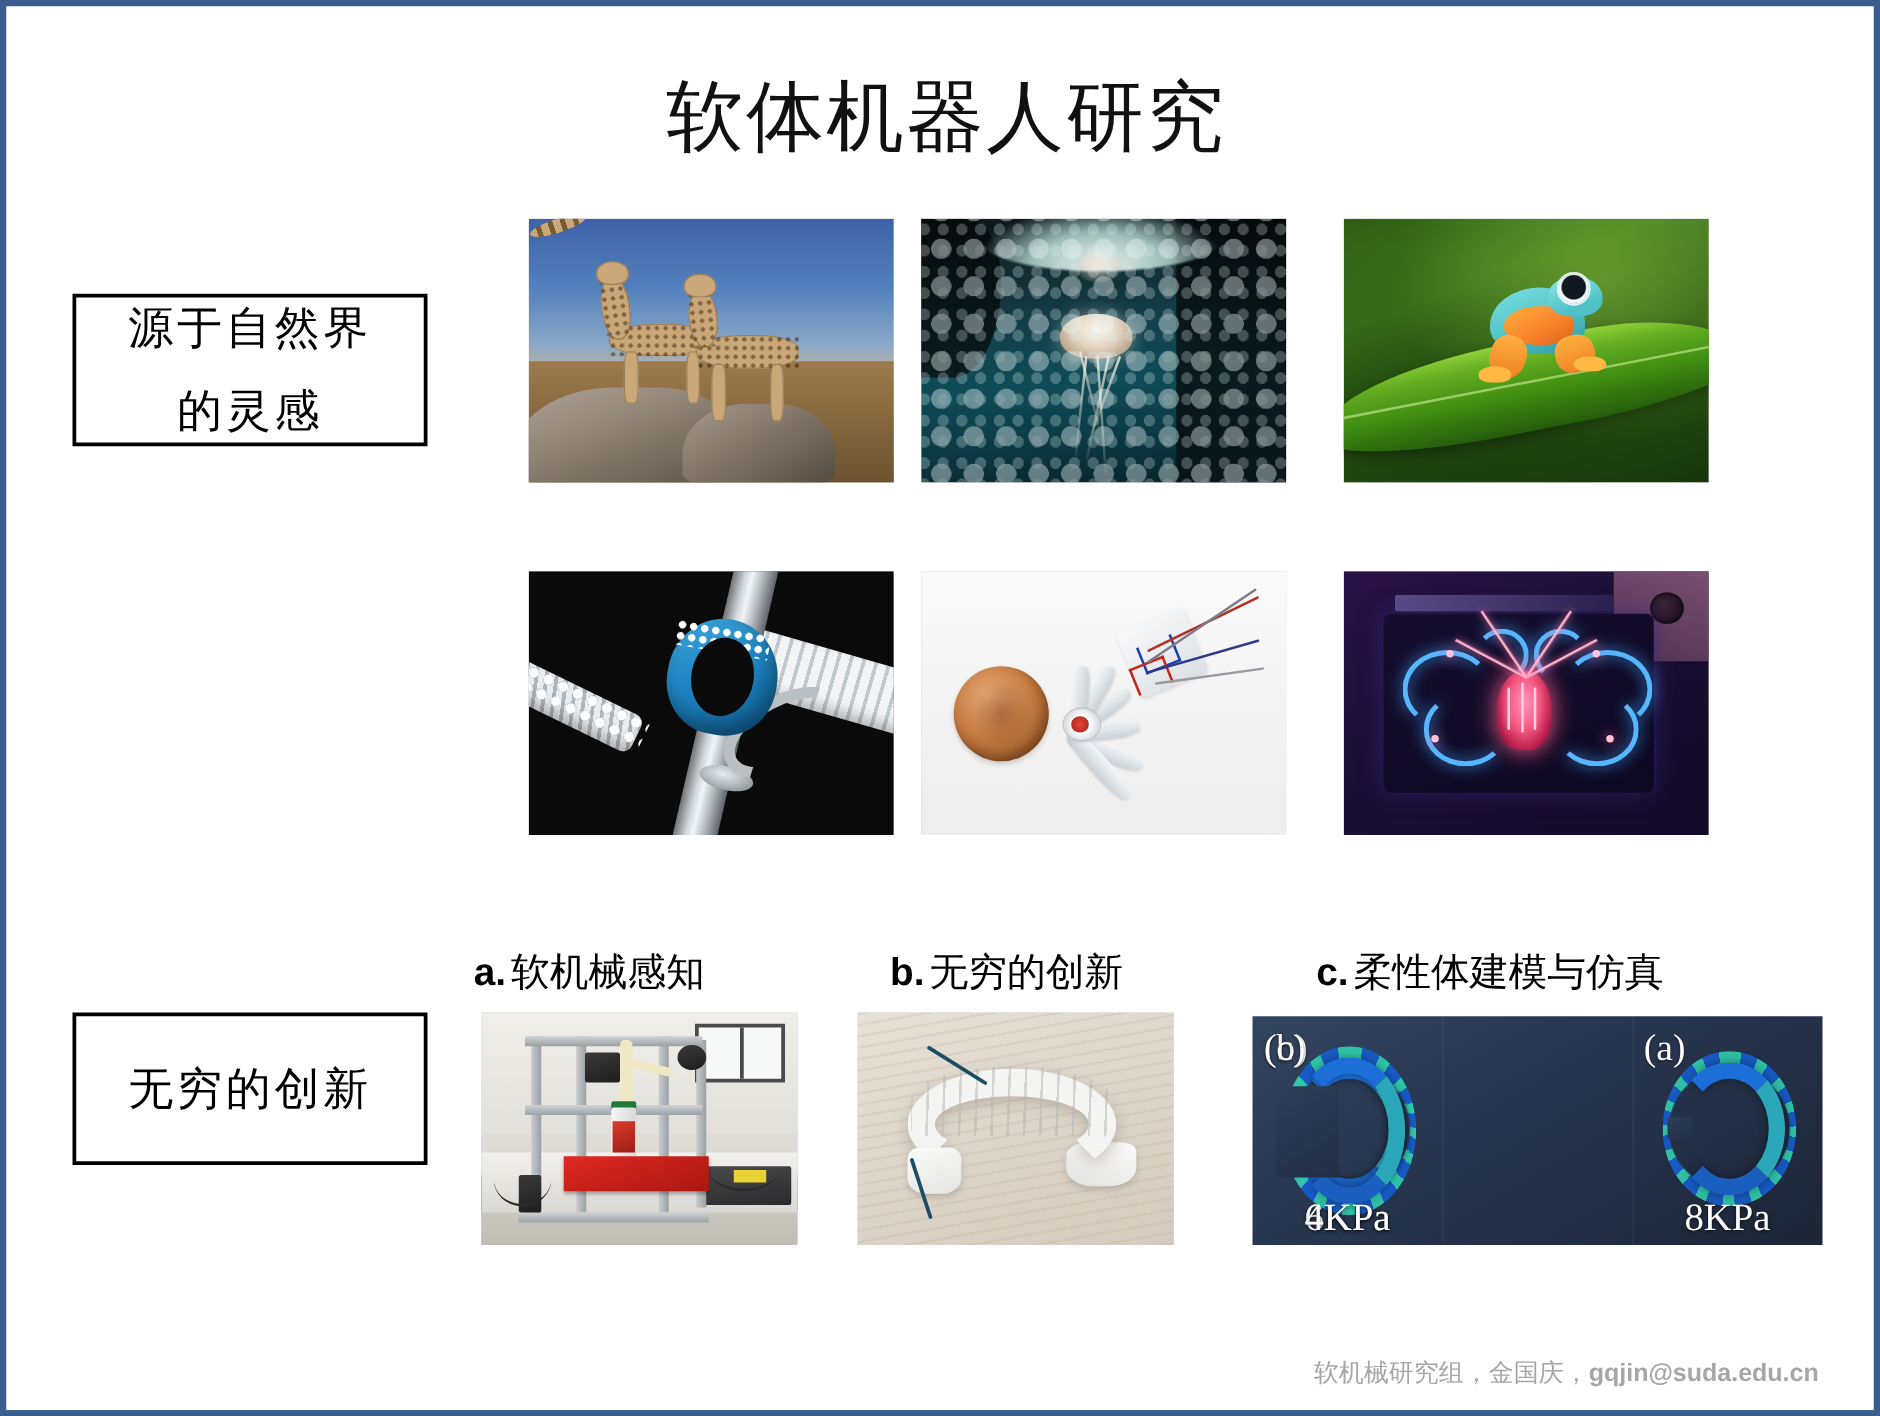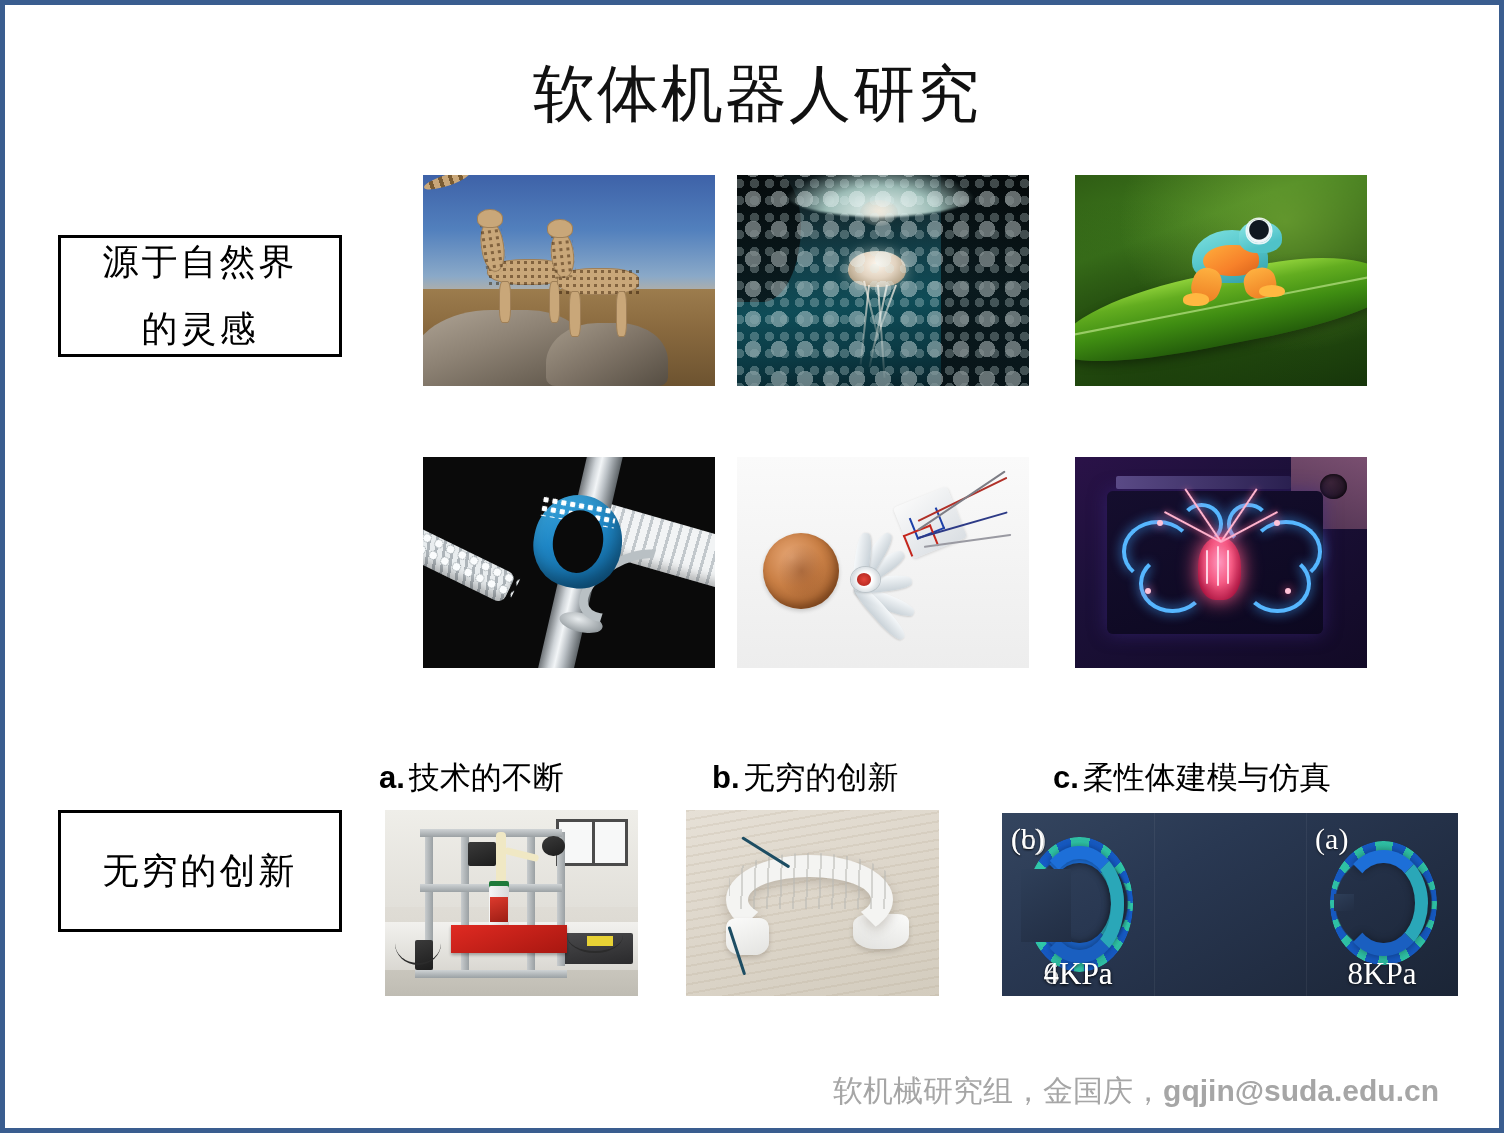--- a/index.html
+++ b/index.html
@@ -480,22 +480,22 @@
             mask: radial-gradient(circle, transparent 58%, #000 60%, #000 100%);
   }
   .coil-cut {
     position: absolute;
     background: linear-gradient(150deg,#2e3f59,#222e44);
   }
 
   
   .footer {
     position: absolute;
-    right: 60px; bottom: 16px;
-    font-size: 30px;
+    right: 44px; bottom: 16px;
+    font-size: 20px;
     color: #a6a6a6;
     white-space: nowrap;
     font-family: "Liberation Serif", "DejaVu Serif", serif;
   }
   .footer .mail {
     font-family: "Liberation Sans", "DejaVu Sans", sans-serif;
     font-weight: bold;
     color: #a6a6a6;
   }
 </style>
@@ -625,21 +625,21 @@
     <div class="glow-leg" style="left:50%;top:40%;width:22%;transform:rotate(-56deg);"></div>
     <div class="glow-leg" style="left:50%;top:40%;width:22%;transform:rotate(208deg);"></div>
     <div class="glow-leg" style="left:50%;top:40%;width:22%;transform:rotate(236deg);"></div>
     <div class="glow-dot" style="left:28%;top:30%;"></div>
     <div class="glow-dot" style="left:68%;top:30%;"></div>
     <div class="glow-dot" style="left:24%;top:62%;"></div>
     <div class="glow-dot" style="left:72%;top:62%;"></div>
   </div>
 
   <div class="sub-caption" id="cap-a">
-    <span class="tag">a.</span><span>技术的不断</span>
+    <span class="tag">a.</span><span>软机械感知</span>
   </div>
   <div class="sub-caption" id="cap-b">
     <span class="tag">b.</span><span>无穷的创新</span>
   </div>
   <div class="sub-caption" id="cap-c">
     <span class="tag">c.</span><span>柔性体建模与仿真</span>
   </div>
 
   <div class="pic" id="pic-printer">
     <div class="pr-bg"></div>

